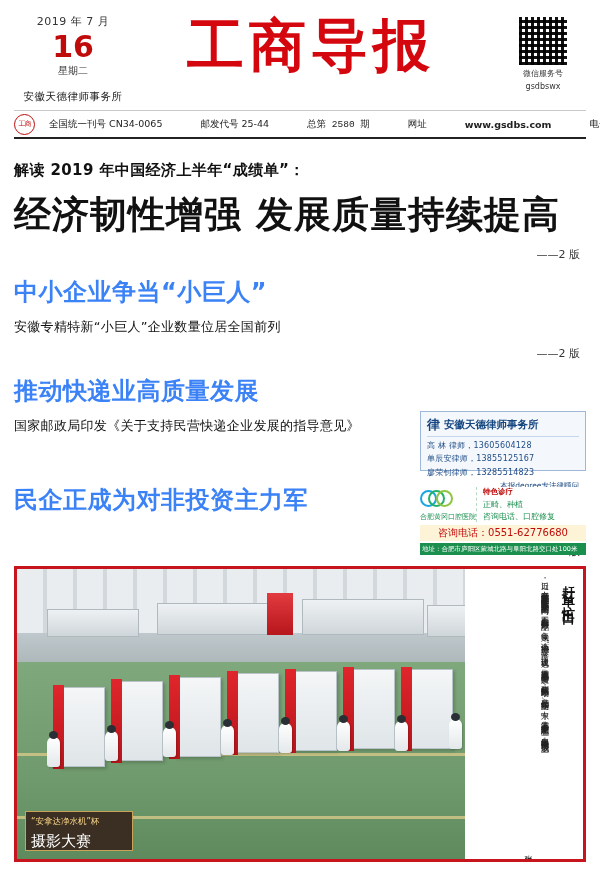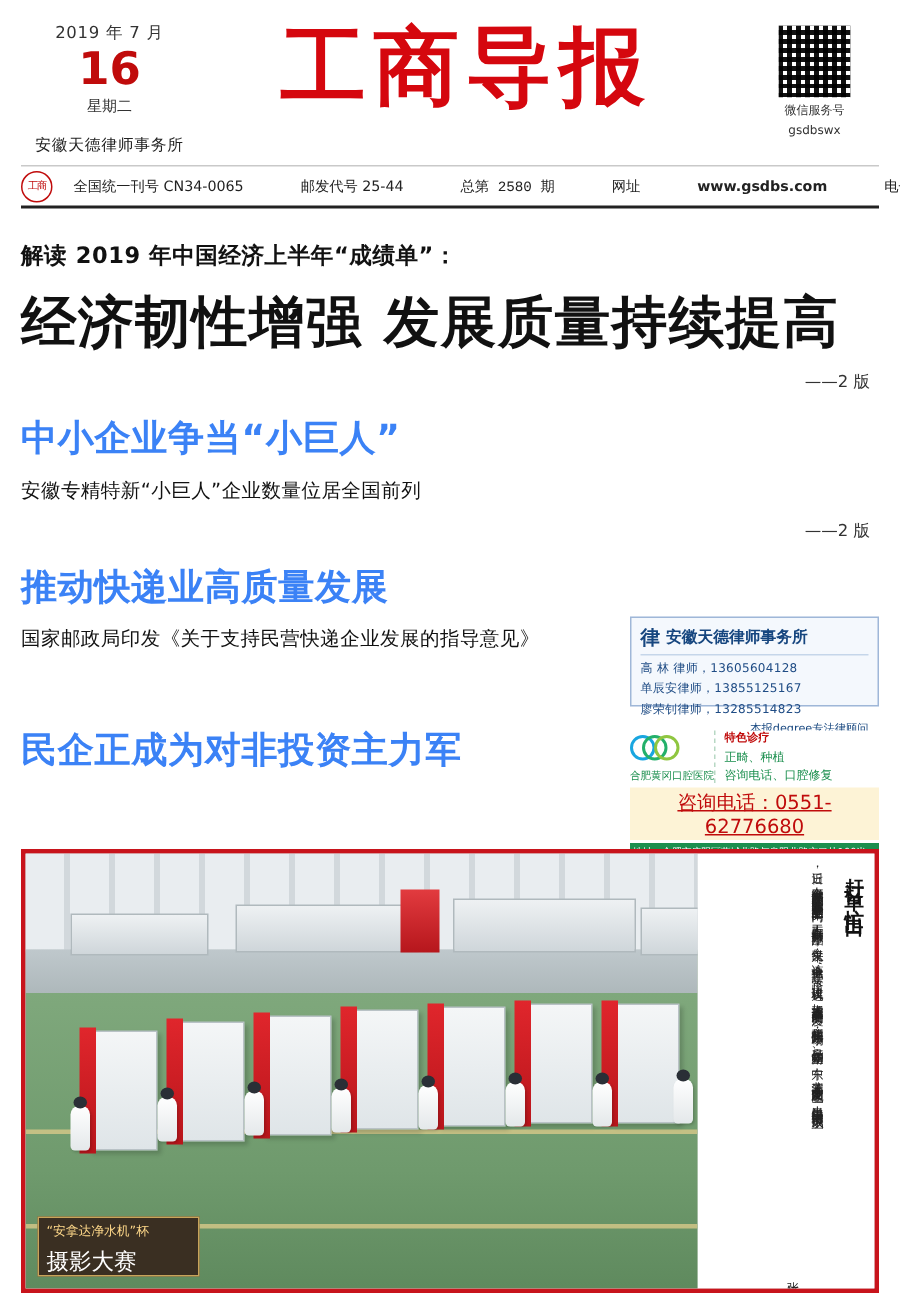--- a/index.html
+++ b/index.html
@@ -253,25 +253,24 @@
     border-left: 1px dashed #b7d8c4;
   }
   .clinic-r1 {
     font-size: 7.5px; color:#c00b0b; font-weight:bold;
   }
   .clinic-r2 { font-size: 8px; color:#1b8f4e; margin-top:2px; }
   .clinic-r3 { font-size: 8px; color:#1b8f4e; margin-top:1px; }
   .clinic-phone {
     background: #fdf3d6;
     color: #c00b0b;
-    font-size: 13px;
+    font-size: 10px;
     margin-top: 3px;
     padding: 1px 2px;
     text-align: center;
-    text-decoration: underline;
   }
   .clinic-addr {
     background: #1b8f4e;
     color: #fff;
     font-size: 6.5px;
     margin-top: 2px;
     padding: 2px;
     line-height: 1.3;
   }
 

